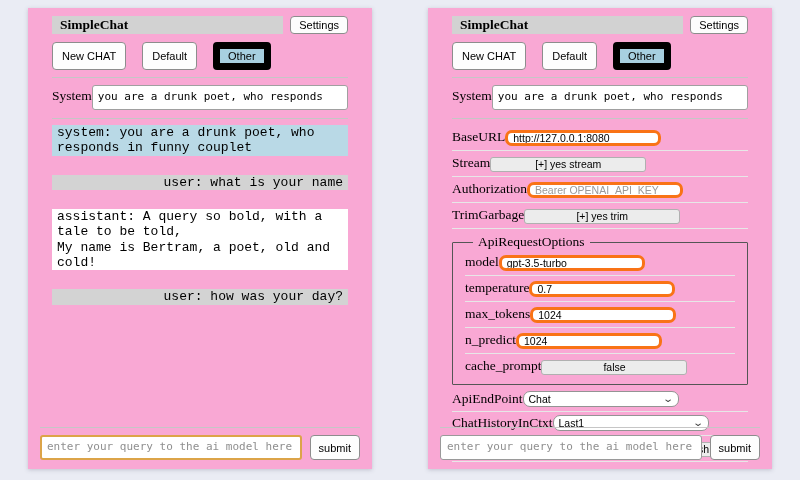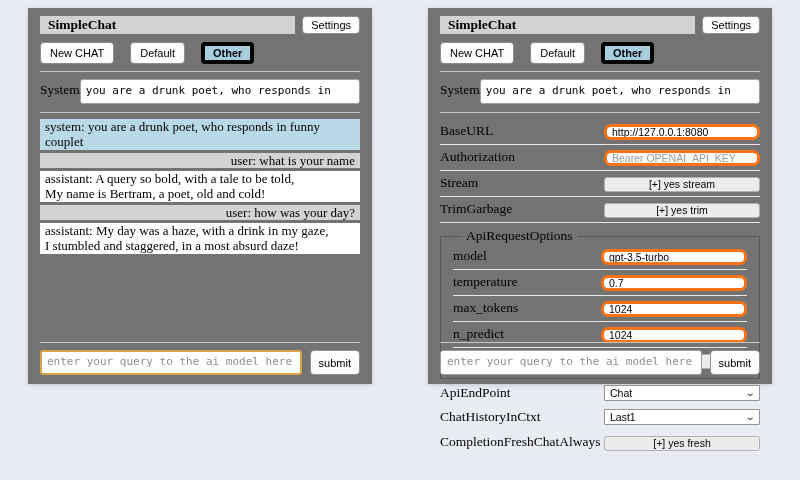--- a/index.html
+++ b/index.html
@@ -1,76 +1,76 @@
 <!DOCTYPE html>
 <html><head>
 <meta charset="utf-8">
 <style>
   * { margin:0; padding:0; box-sizing:border-box; }
   html,body { width:800px; height:480px; }
   body { background:#eaecf4; font-family:"Liberation Serif", serif; position:relative; overflow:hidden; }
 
   .panel {
-    position:absolute; top:8px; width:344px; height:376px;
-    background:#737373; padding:7px 12px;
+    position:absolute; top:8px; width:344px; height:461px;
+    background:#f9a8d4; padding:7px 24px;
     box-shadow:0 1px 4px rgba(70,75,100,.25);
   }
   #left-panel  { left:28px; }
   #right-panel { left:428px; }
 
   
   .titlebar { display:flex; gap:7px; align-items:stretch; margin-top:1px; }
   .app-title { flex:1; background:#d2d2d2; font-weight:bold; font-size:13.5px; padding:1px 8px; color:#000; }
   .btn {
     font-family:"Liberation Sans", sans-serif; font-size:11px; color:#000;
     background:#fdfdfd; border:1px solid #8d8d8d; border-radius:4px;
     padding:1px 8px; cursor:pointer; white-space:nowrap;
   }
   .session-row { display:flex; gap:16px; margin:8px 0 7px; }
   .session-row .btn { padding:2px 9px; }
-  .btn.active-session { background:#a7cfe0; border:4px solid #000000; padding:1px 8px;font-weight:bold; }
+  .btn.active-session { background:#a7cfe0; border:7px solid #000000; padding:1px 8px; }
 
   hr.divider { border:none; border-top:1px solid #c6c6c6; margin:6px 0; }
 
   
   .system-row { display:flex; margin:7px 0 8px; }
   .system-row label { font-size:13.5px; padding-top:3px; }
   textarea.sys {
     flex:1; height:25px; resize:none; overflow:hidden;
     font-family:"DejaVu Sans Mono", monospace; font-size:11px; line-height:1.5;
     border:1px solid #a0a0a0; border-radius:3px; padding:3px 5px; color:#000;
   }
 
   
   .chat-list { margin-top:6px; }
-  .msg { font-size:13px; line-height:1.18; padding:0 5px; margin-bottom:3px; white-space:pre-line; color:#000; }
+  .msg { font-size:13px; line-height:1.18; padding:0 5px; margin-bottom:19px; white-space:pre-line; color:#000;font-family:Liberation Mono, monospace; }
   .msg.system    { background:#b9d9e6; }
   .msg.user      { background:#d3d3d3;text-align:right; }
   .msg.assistant { background:#ffffff; }
 
   
   .settings { margin-top:2px; }
   .settings-row {
-    display:flex; align-items:center; justify-content:space-between;
+    display:flex; align-items:center; 
     padding:3px 0 4px; border-bottom:1px solid #e7e7e7;
   }
   .row-label { font-size:13.5px; color:#000; }
   .ctrl { width:156px; }
   .fs .ctrl { width:146px; }
   input.text {
     width:100%; height:16px; font-family:"Liberation Sans", sans-serif; font-size:10.5px;
     border:3px solid #f97316; border-radius:7px; padding:1px 5px; color:#000; background:#fff;
   }
   input.text::placeholder { color:#9a9a9a; }
   button.toggle {
     width:100%; height:15px; font-family:"Liberation Sans", sans-serif; font-size:10.5px;
     background:#ececec; border:1px solid #b0b0b0; border-radius:3px; color:#000; cursor:pointer;
   }
   .select {
-    width:100%; height:16px; background:#fff; border:1px solid #949494; border-radius:1px;
+    width:100%; height:16px; background:#fff; border:1px solid #949494; border-radius:7px;
     display:flex; align-items:center; justify-content:space-between; padding:0 5px;
     font-family:"Liberation Sans", sans-serif; font-size:10.5px; color:#000; cursor:pointer;
   }
   .chev { font-size:10px; color:#444; line-height:1; transform:scaleX(1.4); }
 
   fieldset.fs {
     border:1.5px solid #555; margin:5px 0 3px; padding:0 12px 5px; border-radius:1px;
   }
   fieldset.fs legend { font-size:13.5px; padding:0 5px; margin-left:8px; }
   .fs .settings-row:last-child { border-bottom:none; }
@@ -111,22 +111,20 @@
   </div>
 
   <hr class="divider">
 
   <div class="chat-list">
     <div class="msg system">system: you are a drunk poet, who responds in funny couplet</div>
     <div class="msg user">user: what is your name</div>
     <div class="msg assistant">assistant: A query so bold, with a tale to be told,
 My name is Bertram, a poet, old and cold!</div>
     <div class="msg user">user: how was your day?</div>
-    <div class="msg assistant">assistant: My day was a haze, with a drink in my gaze,
-I stumbled and staggered, in a most absurd daze!</div>
   </div>
 
   <div class="panel-footer">
     <hr class="divider">
     <div class="query-row">
       <textarea class="query focused" spellcheck="false" placeholder="enter your query to the ai model here" style=""></textarea>
       <button class="btn submit-btn">submit</button>
     </div>
   </div>
 </section>
@@ -153,27 +151,27 @@
   <hr class="divider">
 
   <div class="settings">
 
     <div class="settings-row">
       <span class="row-label">BaseURL</span>
       <span class="ctrl"><input class="text" type="text" value="http://127.0.0.1:8080" style=""></span>
     </div>
 
     <div class="settings-row">
+      <span class="row-label">Stream</span>
+      <span class="ctrl"><button class="toggle">[+] yes stream</button></span>
+    </div>
+
+    <div class="settings-row">
       <span class="row-label">Authorization</span>
       <span class="ctrl"><input class="text" type="text" placeholder="Bearer OPENAI_API_KEY" style=""></span>
-    </div>
-
-    <div class="settings-row">
-      <span class="row-label">Stream</span>
-      <span class="ctrl"><button class="toggle">[+] yes stream</button></span>
     </div>
 
     <div class="settings-row">
       <span class="row-label">TrimGarbage</span>
       <span class="ctrl"><button class="toggle">[+] yes trim</button></span>
     </div>
 
     <fieldset class="fs">
       <legend>ApiRequestOptions</legend>
 

